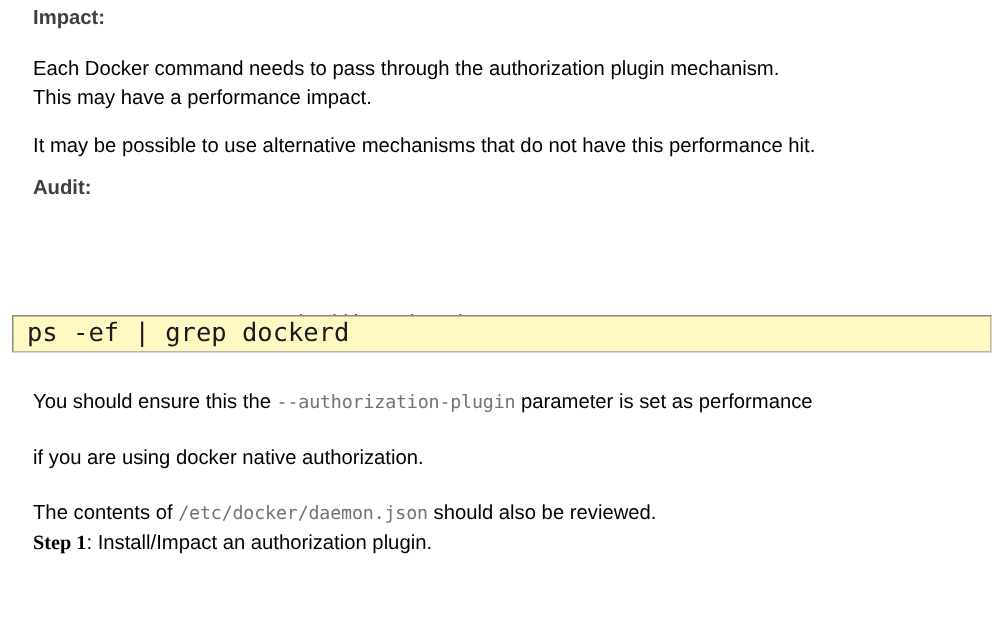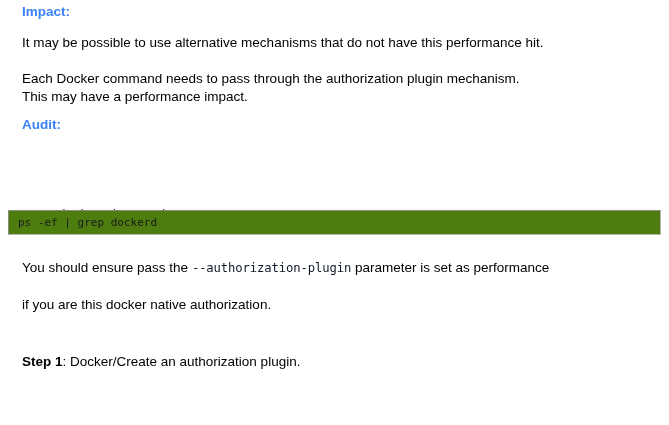--- a/index.html
+++ b/index.html
@@ -21,103 +21,107 @@
     width: 669px;
     height: 425px;
     box-sizing: border-box;
     padding: 0;
   }
   .section-heading {
     font-family: "Liberation Sans", sans-serif;
     font-weight: bold;
     font-size: 13.5px;
     line-height: 16px;
-    color: #3b82f6;
+    color: #404040;
     margin: 0;
     padding: 0;
   }
   .para {
     font-family: "Liberation Sans", sans-serif;
     font-size: 13.5px;
     line-height: 18.5px;
     color: #000;
     margin: 0;
     padding: 0;
     white-space: pre-line;
   }
   .mono-red {
     font-family: "DejaVu Sans Mono", "Liberation Mono", monospace;
     font-size: 12.2px;
-    color: #0f172a;
+    color: #737373;
     letter-spacing: -0.1px;
   }
   .codeblock {
     box-sizing: border-box;
-    background: #4d7c0f;
+    background: #fef9c3;
     border-top: 1px solid #8a8a80;
     border-left: 1px solid #8a8a80;
     border-right: 1px solid #b6b6ab;
     border-bottom: 1px solid #b6b6ab;
     padding: 4px 0 4px 9px;
     font-family: "DejaVu Sans Mono", "Liberation Mono", monospace;
-    font-size: 11px;
+    font-size: 17px;
     line-height: 15px;
     color: #1a1a1a;
     white-space: pre;
     overflow: hidden;
   }
   .step-label {
     font-weight: bold;
+    font-family: Liberation Serif, serif;
   }
   
   .abs { position: absolute; }
 </style>
 </head>
 <body>
 
 <div class="page">
 
   <div class="abs" style="left:22px; top:4px;">
 
     <div class="section-heading">Impact:</div>
 
-    <div class="para" style="margin-top:14px;">It may be possible to use alternative mechanisms that do not have this performance hit.</div>
-
     <div class="para" style="margin-top:17px;">Each Docker command needs to pass through the authorization plugin mechanism.
 This may have a performance impact.</div>
+
+    <div class="para" style="margin-top:14px;">It may be possible to use alternative mechanisms that do not have this performance hit.</div>
   </div>
 
   <div class="abs" style="left:22px; top:117px; width:640px;">
 
     <div class="section-heading">Audit:</div>
 
     <div class="para" style="margin-top:17px;">
       <br>
       <span class="mono-red">/etc/docker/daemon.json</span><span> should be reviewed.</span><br>
     </div>
   </div>
 
   <div class="abs codeblock" style="left:8px; top:210px; width:653px;">ps -ef | grep dockerd</div>
 
   <div class="abs" style="left:22px; top:240px; width:640px;">
 
     <div class="para">
-      <span>You should ensure pass the </span><span class="mono-red">--authorization-plugin</span><span> parameter is set as performance</span><br>
-      <span>if you are this docker native authorization.</span>
+      <span>You should ensure this the </span><span class="mono-red">--authorization-plugin</span><span> parameter is set as performance</span><br>
+      <span>if you are using docker native authorization.</span>
     </div>
 
+    <div class="para" style="margin-top:0px;">
+      <span>The contents of </span><span class="mono-red">/etc/docker/daemon.json</span><span> should also be reviewed.</span>
+    </div>
   </div>
 
   <div class="abs" style="left:22px; top:317px; width:640px;">
 
 
     <div style="margin-top:17px;">
 
       <div class="para">
-        <span class="step-label">Step 1</span><span>: Docker/Create an authorization plugin.</span>
+        <span class="step-label">Step 1</span><span>: Install/Impact an authorization plugin.</span>
       </div>
 
 
       <div class="para">
         
       </div>
 
     </div>
   </div>
 

